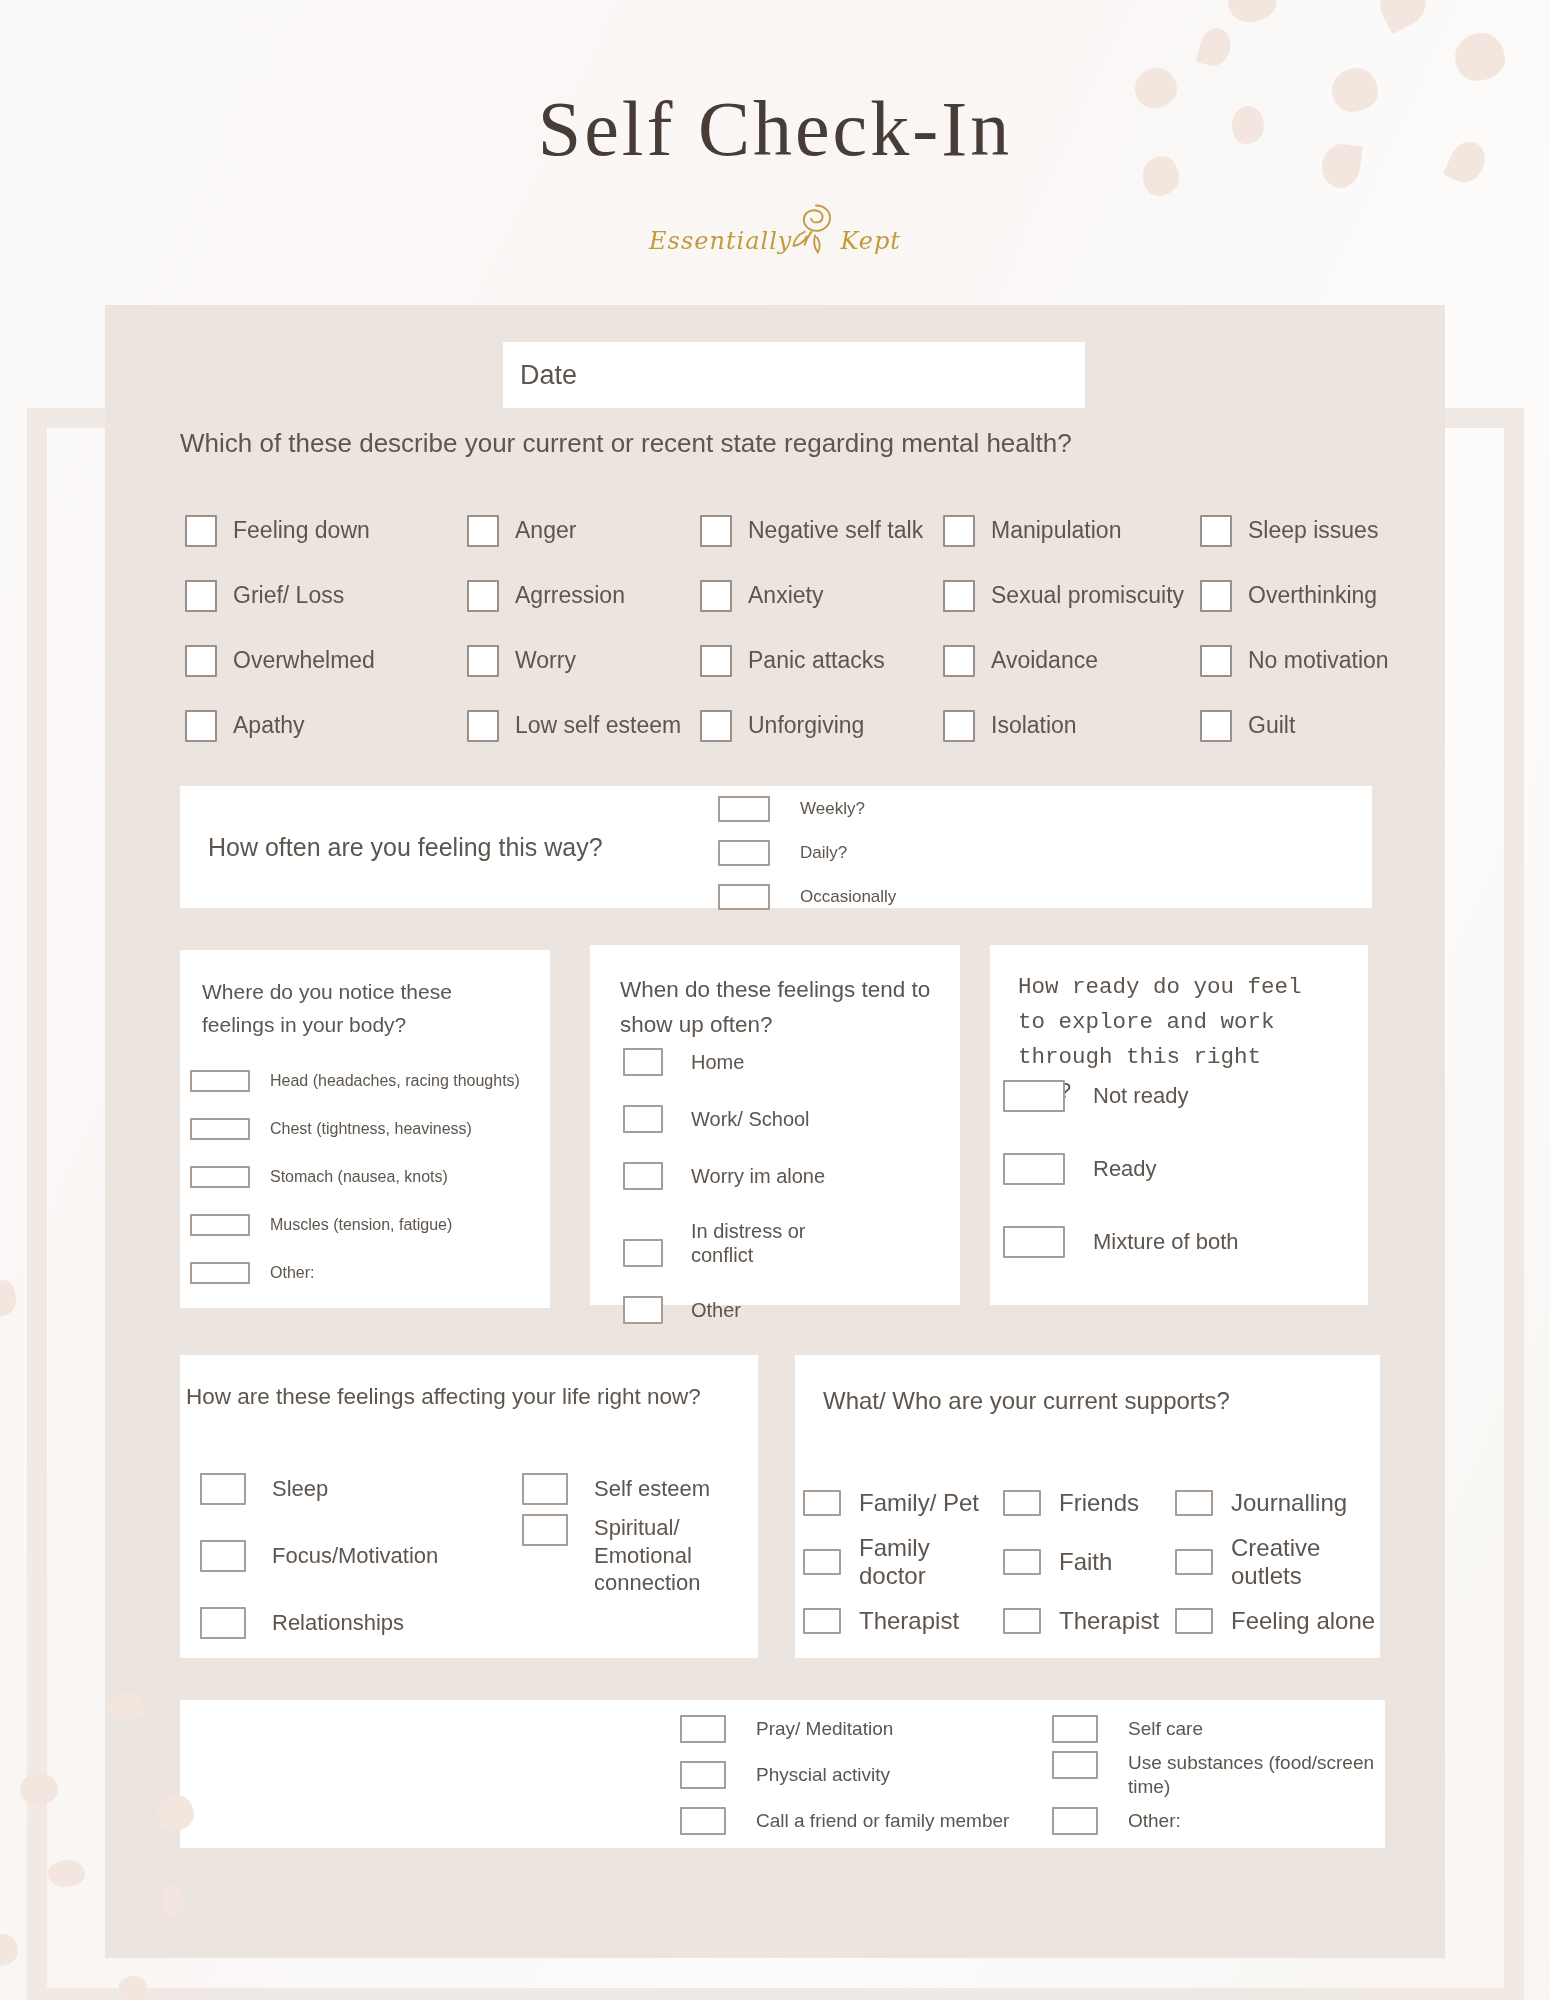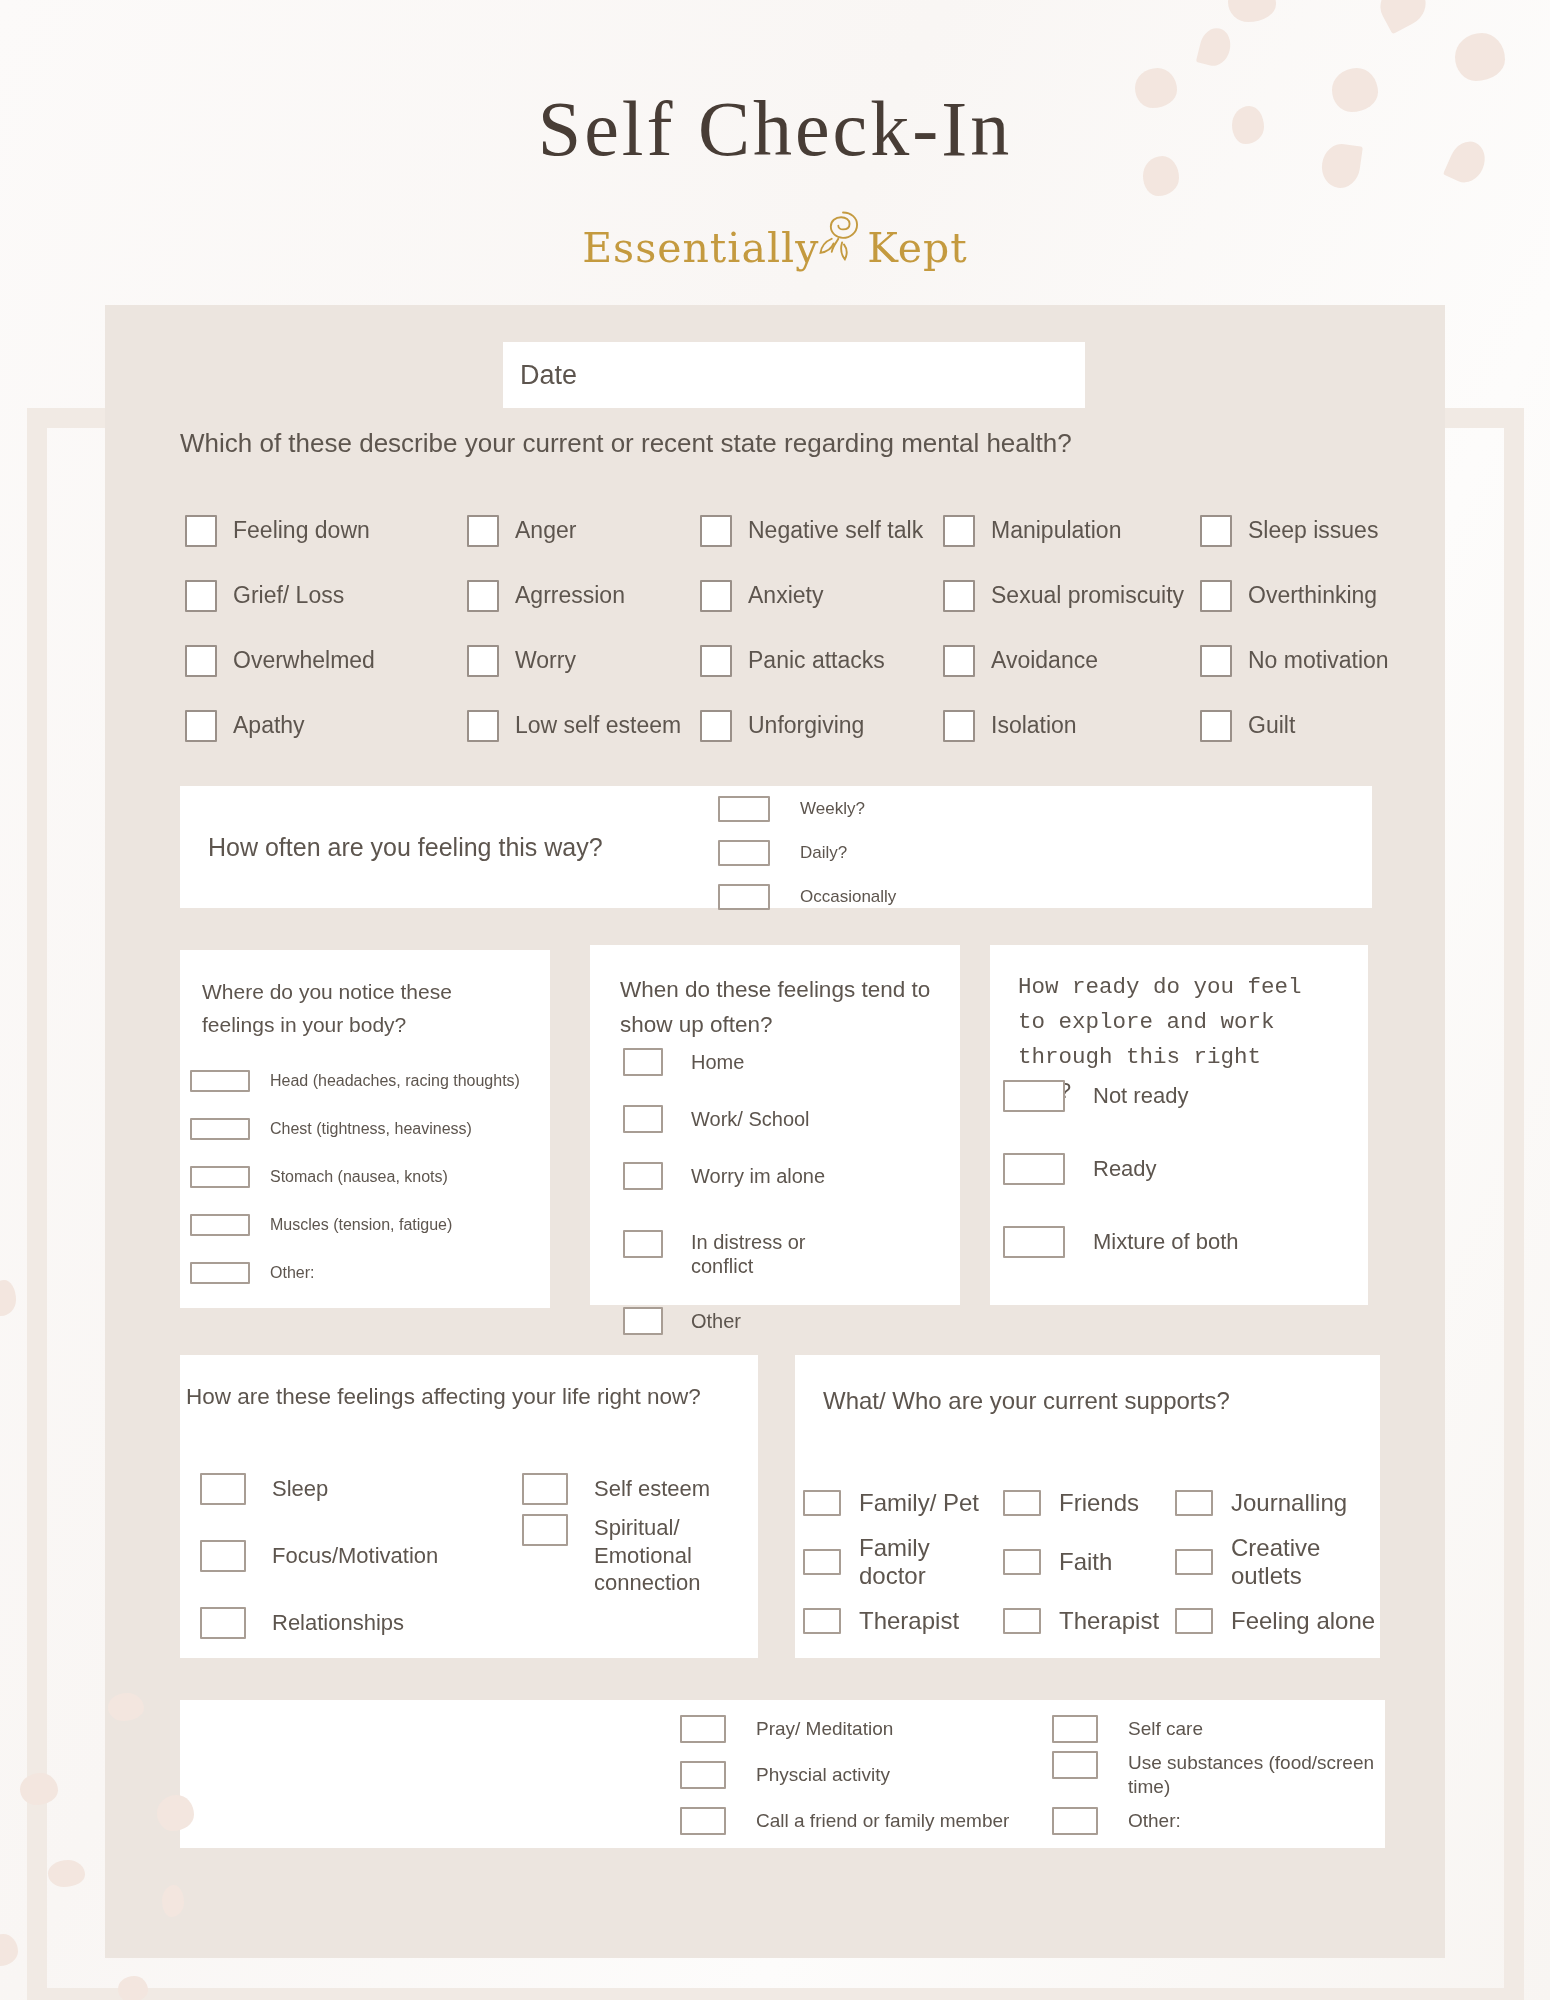--- a/index.html
+++ b/index.html
@@ -19,21 +19,21 @@
   
   .panel{position:absolute;left:105px;top:305px;width:1340px;height:1653px;
          background:#ece5df;z-index:2;}
 
   .title{position:absolute;top:84px;left:0;width:100%;text-align:center;
          font-family:"Liberation Serif", serif;font-weight:500;font-size:78px;
          letter-spacing:3px;color:#483d36;z-index:3;}
 
   .brand{position:absolute;top:224px;left:0;width:100%;display:flex;align-items:center;
          justify-content:center;z-index:3;}
-  .brand .word{font-family:"DejaVu Serif", serif;font-size:41px;
+  .brand .word{font-family:"DejaVu Serif", serif;font-style:italic;font-size:24px;
          color:#c49a3f;letter-spacing:1px;}
   .brand .rose{width:60px;height:60px;margin:-26px -6px 0 -6px;}
 
   .card{position:absolute;background:#ffffff;}
 
   .q{color:#5d554e;}
 
   .cb{background:#ffffff;border:2px solid #a89d94;box-sizing:border-box;flex:none;border-radius:1px;}
   .opt{display:flex;align-items:center;color:#5d554e;}
   .lbl{color:#5d554e;}
@@ -69,21 +69,21 @@
   .body-opts .cb{width:60px;height:22px;}
   .body-opts .opt{gap:20px;}
   .body-opts .lbl{font-size:16px;}
 
   .card-when{left:590px;top:945px;width:370px;height:360px;z-index:3;}
   .card-when .q{position:absolute;left:30px;top:28px;width:312px;font-size:22.5px;line-height:1.55;}
   .when-opts{position:absolute;left:33px;top:103px;display:flex;flex-direction:column;gap:29px;}
   .when-opts .cb{width:40px;height:28px;}
   .when-opts .opt{gap:28px;align-items:center;}
   .when-opts .lbl{font-size:20px;width:170px;line-height:1.2;}
-  .when-opts .opt:nth-of-type(4){align-items:flex-start;margin-top:11px;}
+  .when-opts .opt:nth-of-type(4){align-items:flex-end;}
 
   .card-ready{left:990px;top:945px;width:378px;height:360px;z-index:3;}
   .card-ready .q{position:absolute;left:28px;top:25px;width:290px;font-size:22.5px;line-height:1.55;font-family:Liberation Mono, monospace;}
   .ready-opts{position:absolute;left:13px;top:135px;display:flex;flex-direction:column;gap:41px;}
   .ready-opts .cb{width:62px;height:32px;}
   .ready-opts .opt{gap:28px;}
   .ready-opts .lbl{font-size:22px;}
 
   
   .card-affecting{left:180px;top:1355px;width:578px;height:303px;z-index:3;}

